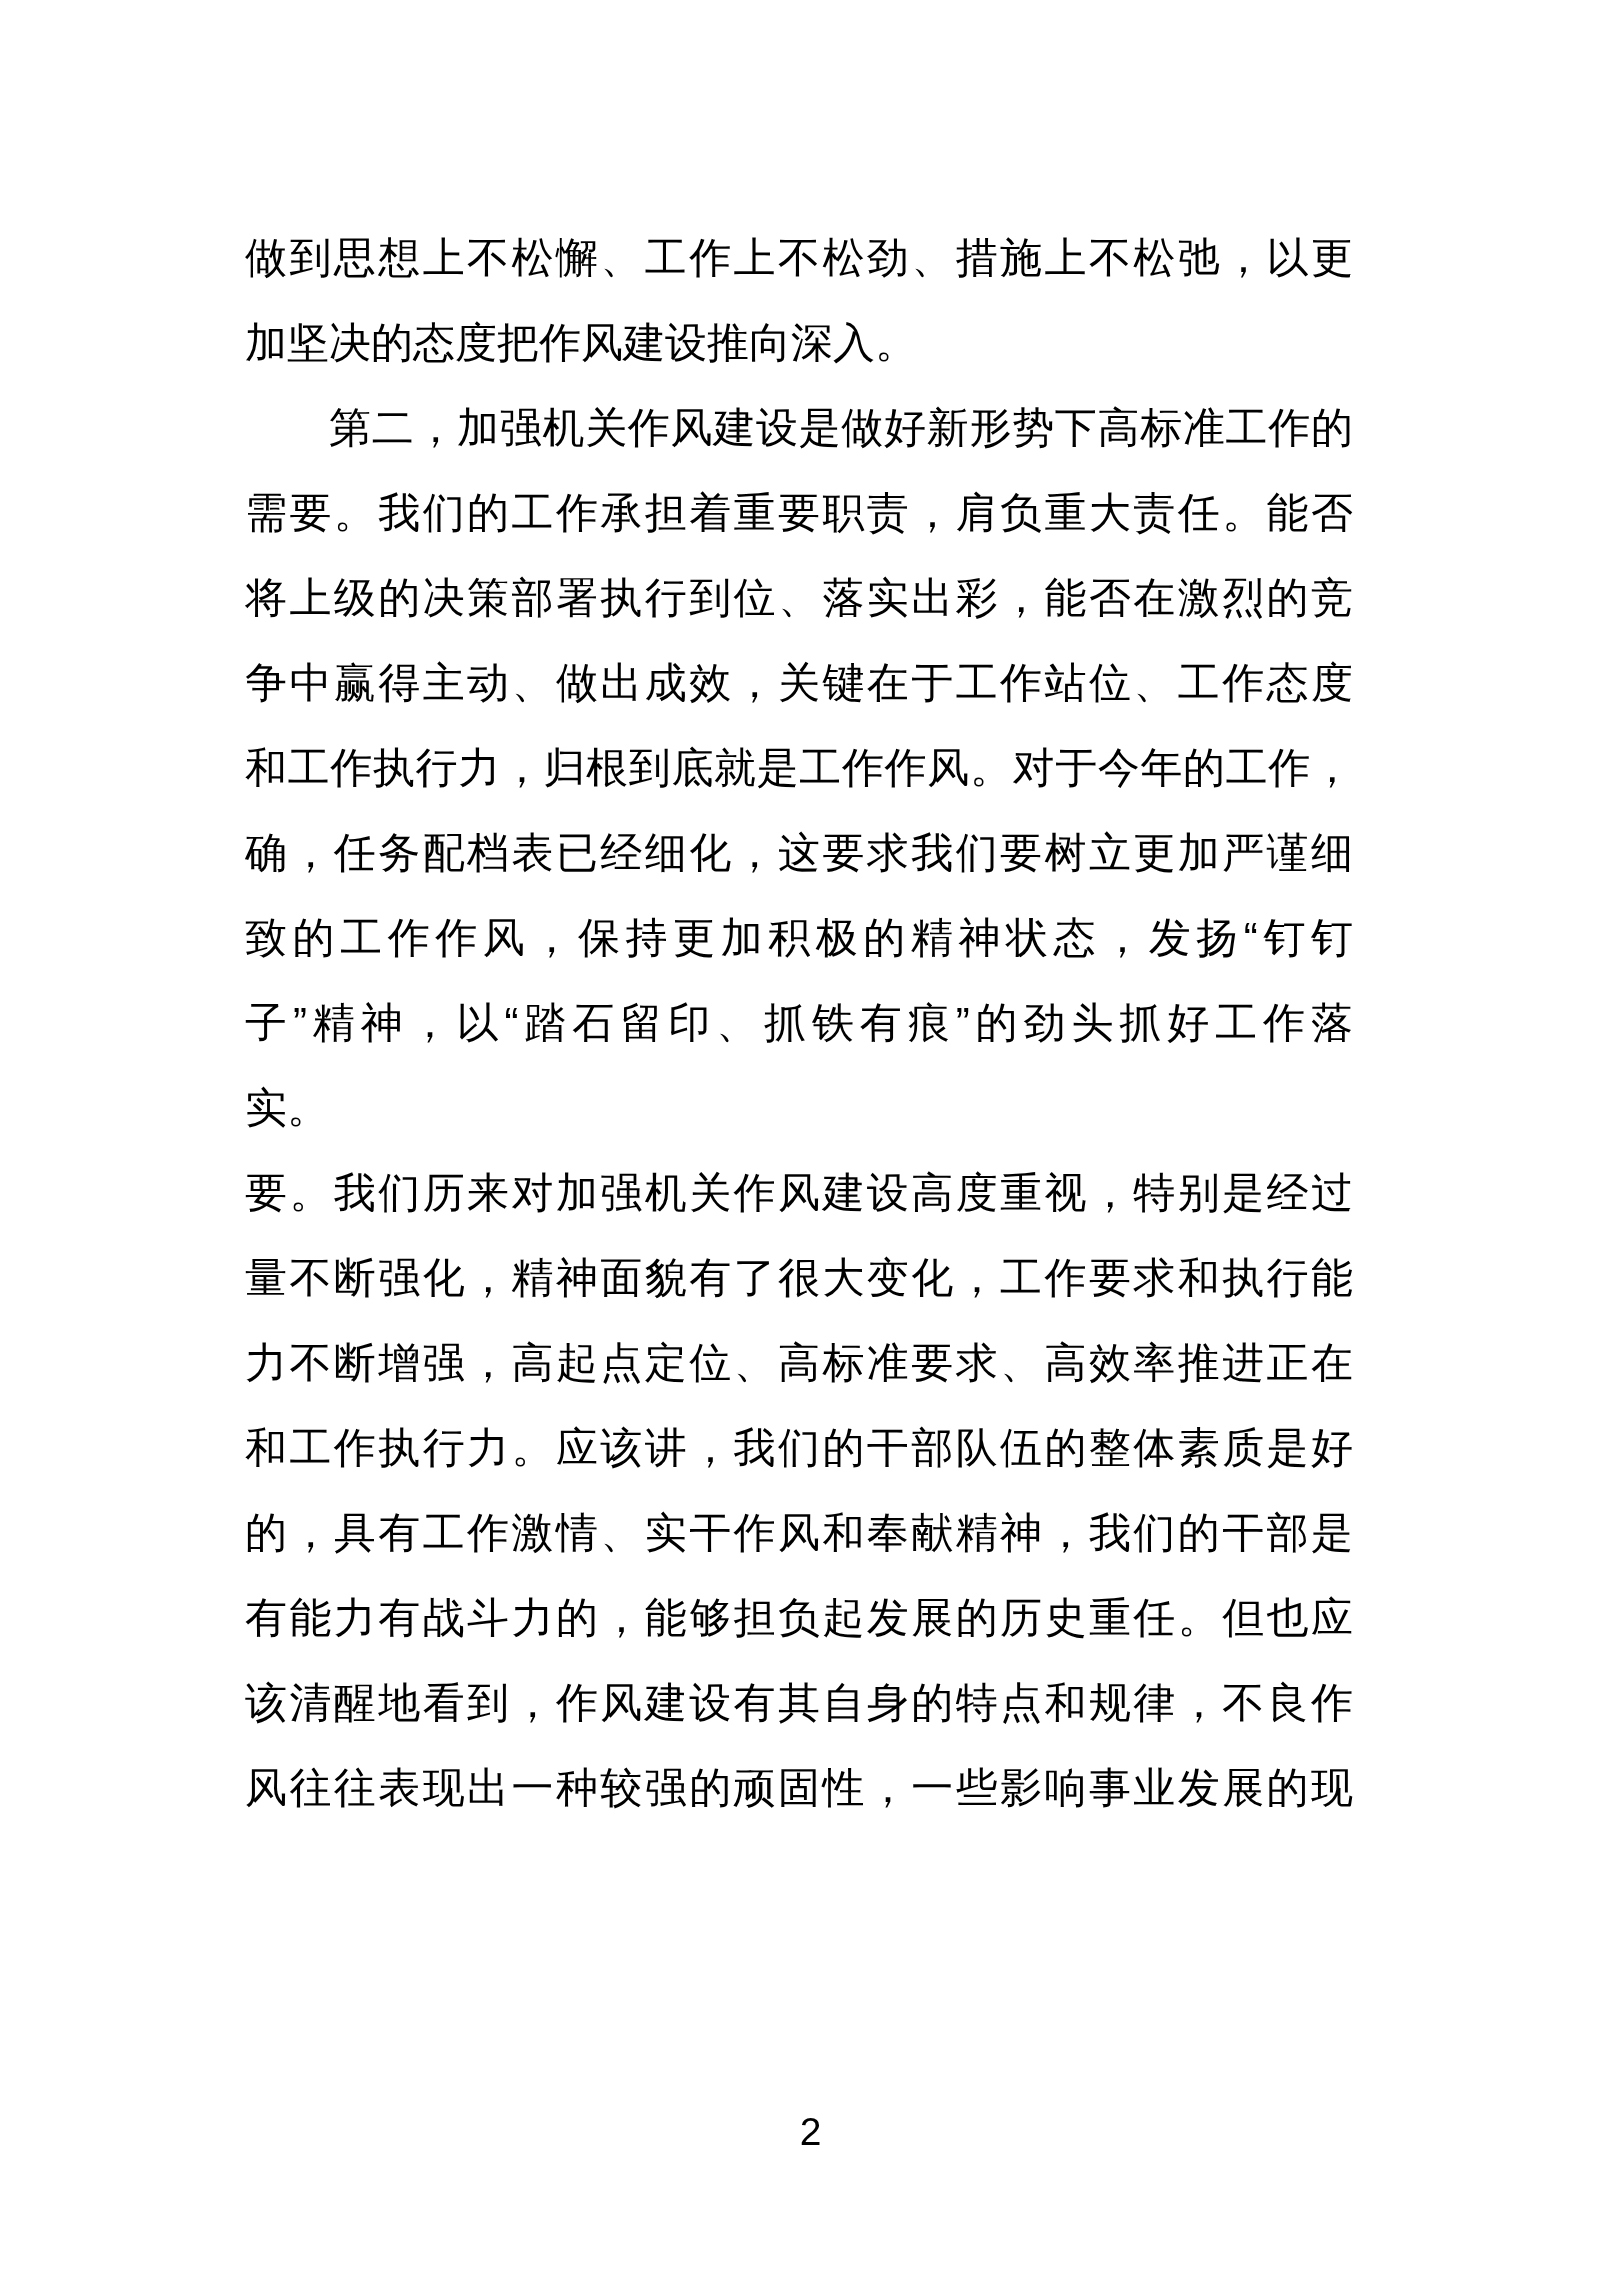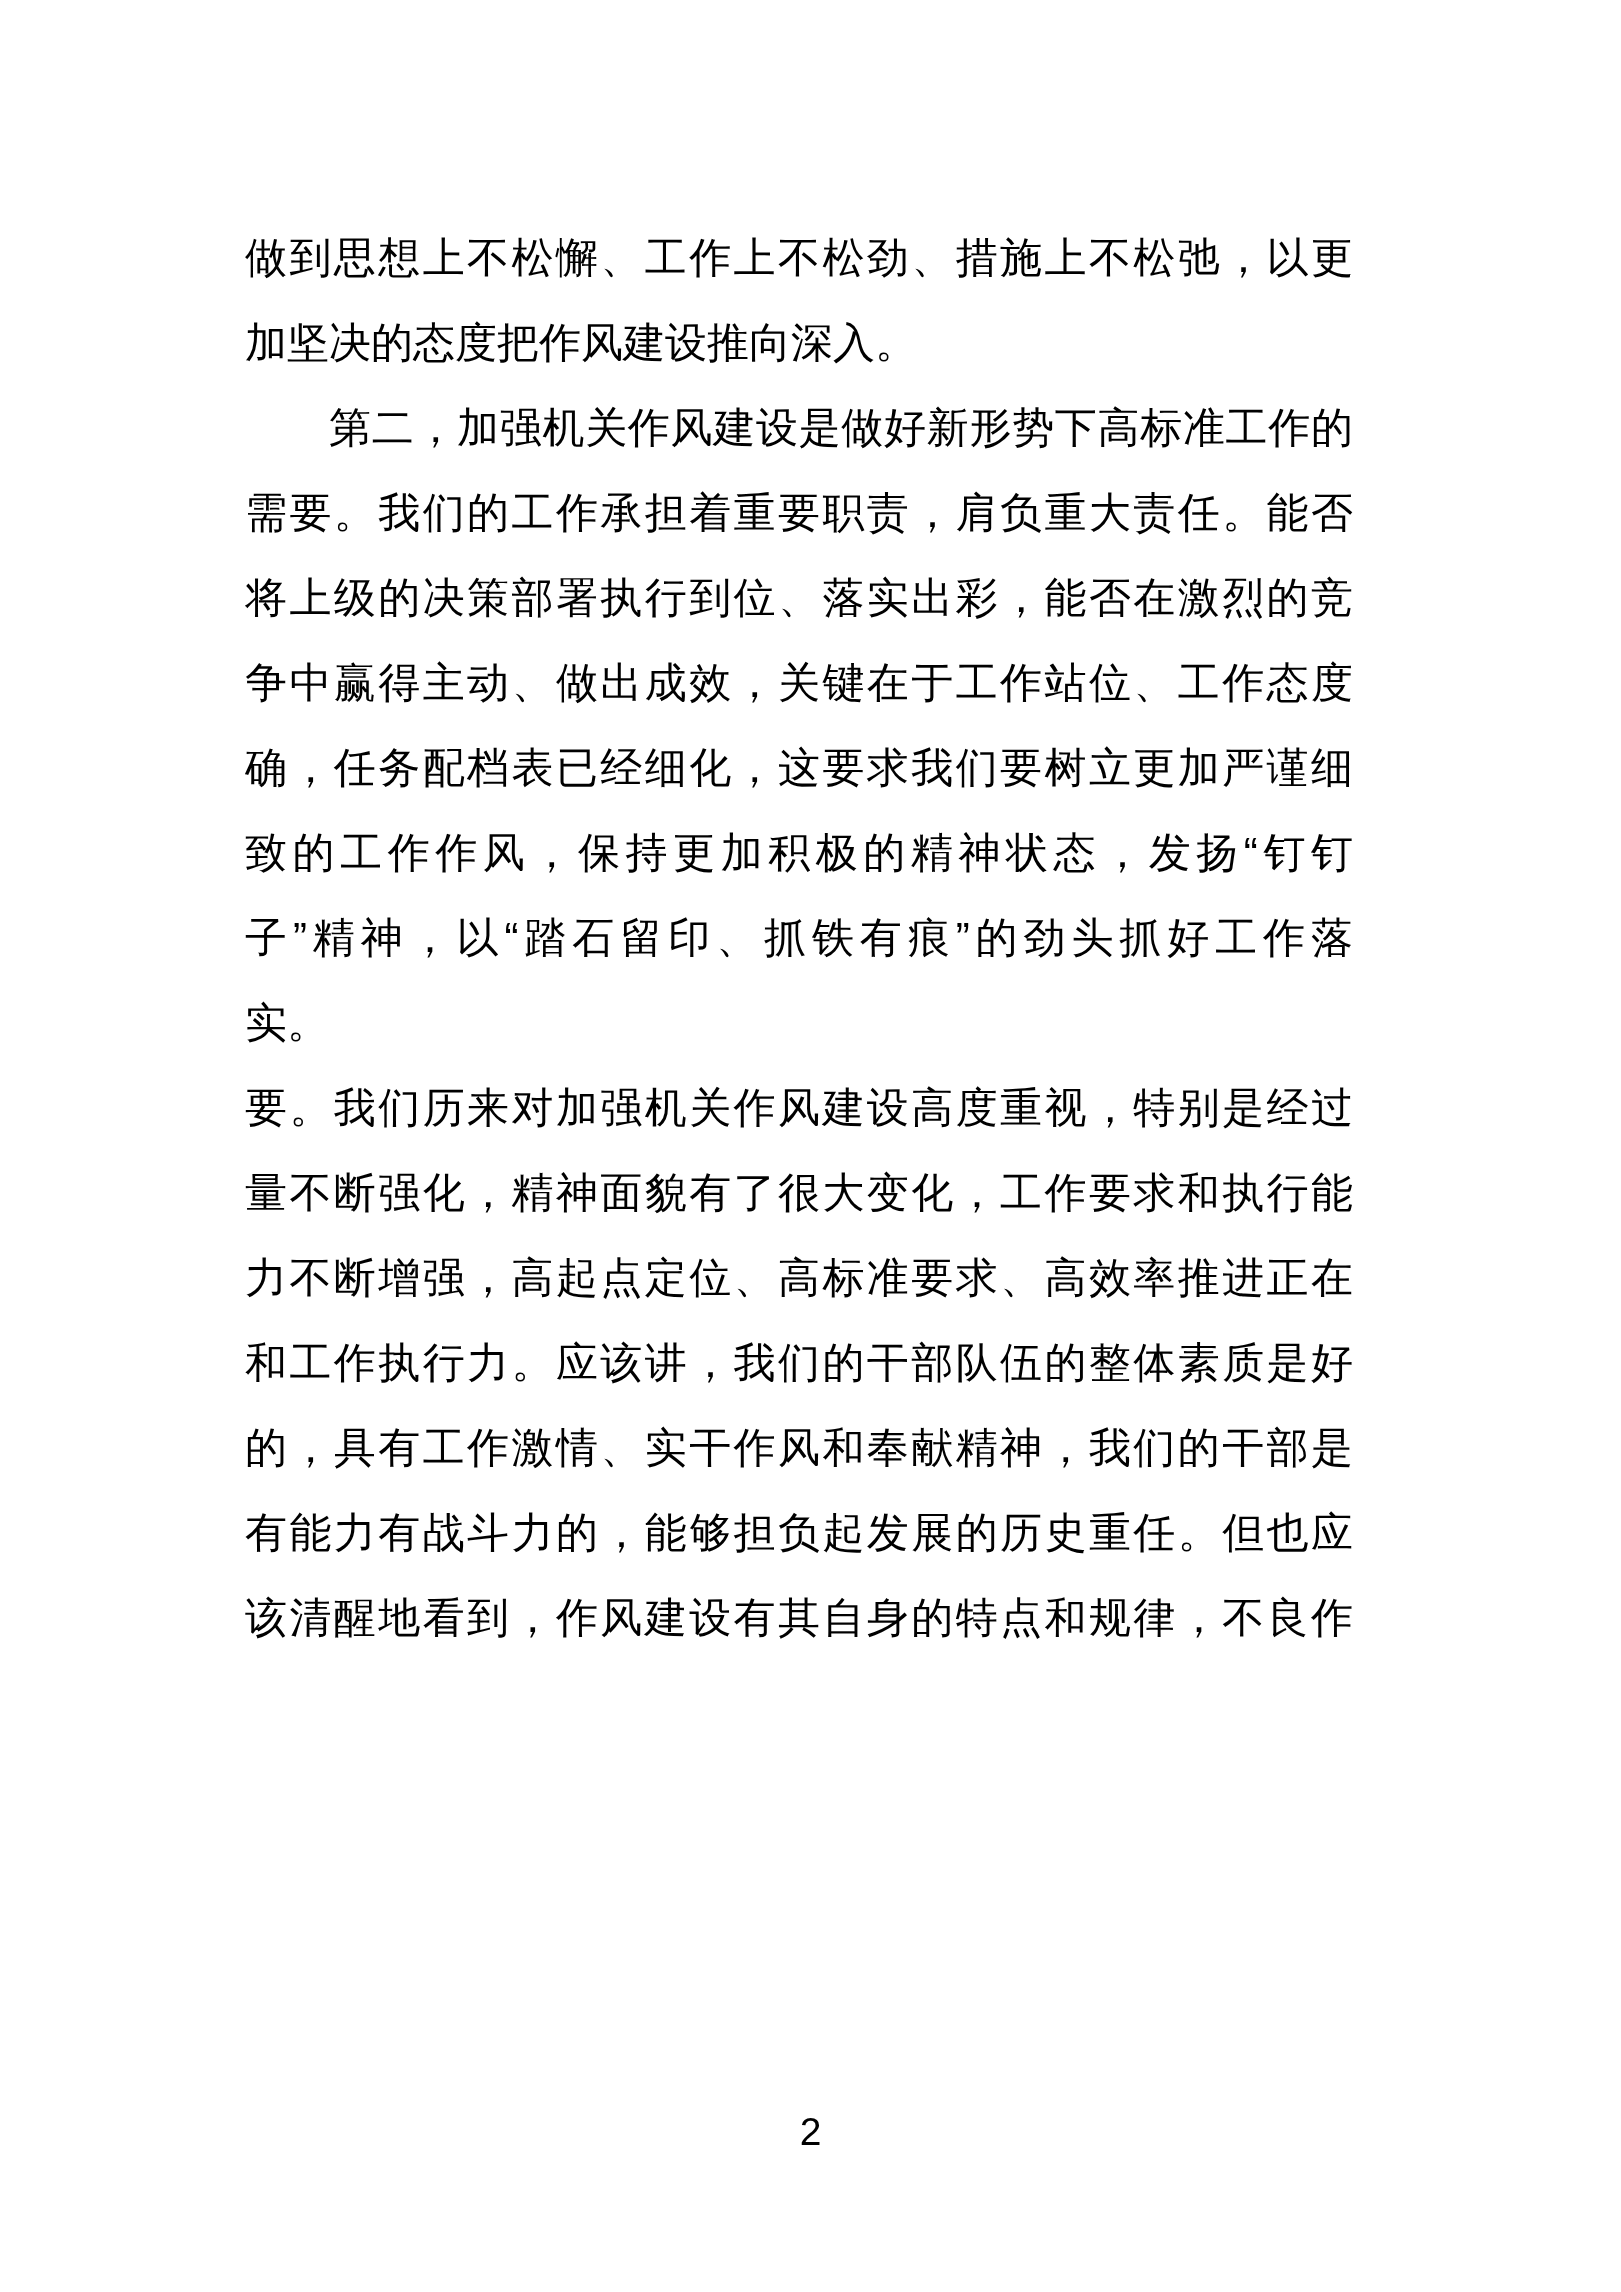--- a/index.html
+++ b/index.html
@@ -57,29 +57,31 @@
 <body>
 
 <main class="page">
   <section class="text-block" id="text-block">
       <div class="line justify"><span class="seg">做到思想上不松懈、工作上不松劲、措施上不松弛，以更</span></div>
       <div class="line"><span class="seg">加坚决的态度把作风建设推向深入。</span></div>
       <div class="line justify indent"><span class="seg b">第二，加强机关作风建设是做好新形势下高标准工作的</span></div>
       <div class="line justify"><span class="seg b">需要。</span><span class="seg">我们的工作承担着重要职责，肩负重大责任。能否</span></div>
       <div class="line justify"><span class="seg">将上级的决策部署执行到位、落实出彩，能否在激烈的竞</span></div>
       <div class="line justify"><span class="seg">争中赢得主动、做出成效，关键在于工作站位、工作态度</span></div>
+      <div class="line justify"><span class="seg">和工作执行力，归根到底就是工作作风。对于今年的工作，</span></div>
       <div class="line justify"><span class="seg">确，任务配档表已经细化，这要求我们要树立更加严谨细</span></div>
       <div class="line justify"><span class="seg">致的工作作风，保持更加积极的精神状态，发扬“钉钉</span></div>
       <div class="line justify"><span class="seg">子”精神，以“踏石留印、抓铁有痕”的劲头抓好工作落</span></div>
       <div class="line"><span class="seg">实。</span></div>
       <div class="line justify"><span class="seg b">要。</span><span class="seg">我们历来对加强机关作风建设高度重视，特别是经过</span></div>
       <div class="line justify"><span class="seg">量不断强化，精神面貌有了很大变化，工作要求和执行能</span></div>
       <div class="line justify"><span class="seg">力不断增强，高起点定位、高标准要求、高效率推进正在</span></div>
       <div class="line justify"><span class="seg">和工作执行力。应该讲，我们的干部队伍的整体素质是好</span></div>
       <div class="line justify"><span class="seg">的，具有工作激情、实干作风和奉献精神，我们的干部是</span></div>
       <div class="line justify"><span class="seg">有能力有战斗力的，能够担负起发展的历史重任。但也应</span></div>
       <div class="line justify"><span class="seg">该清醒地看到，作风建设有其自身的特点和规律，不良作</span></div>
+      <div class="line justify"><span class="seg">风往往表现出一种较强的顽固性，一些影响事业发展的现</span></div>
     </section>
   <footer class="page-footer">
     <span class="page-number">2</span>
   </footer>
 </main>
 
 
 </body></html>

